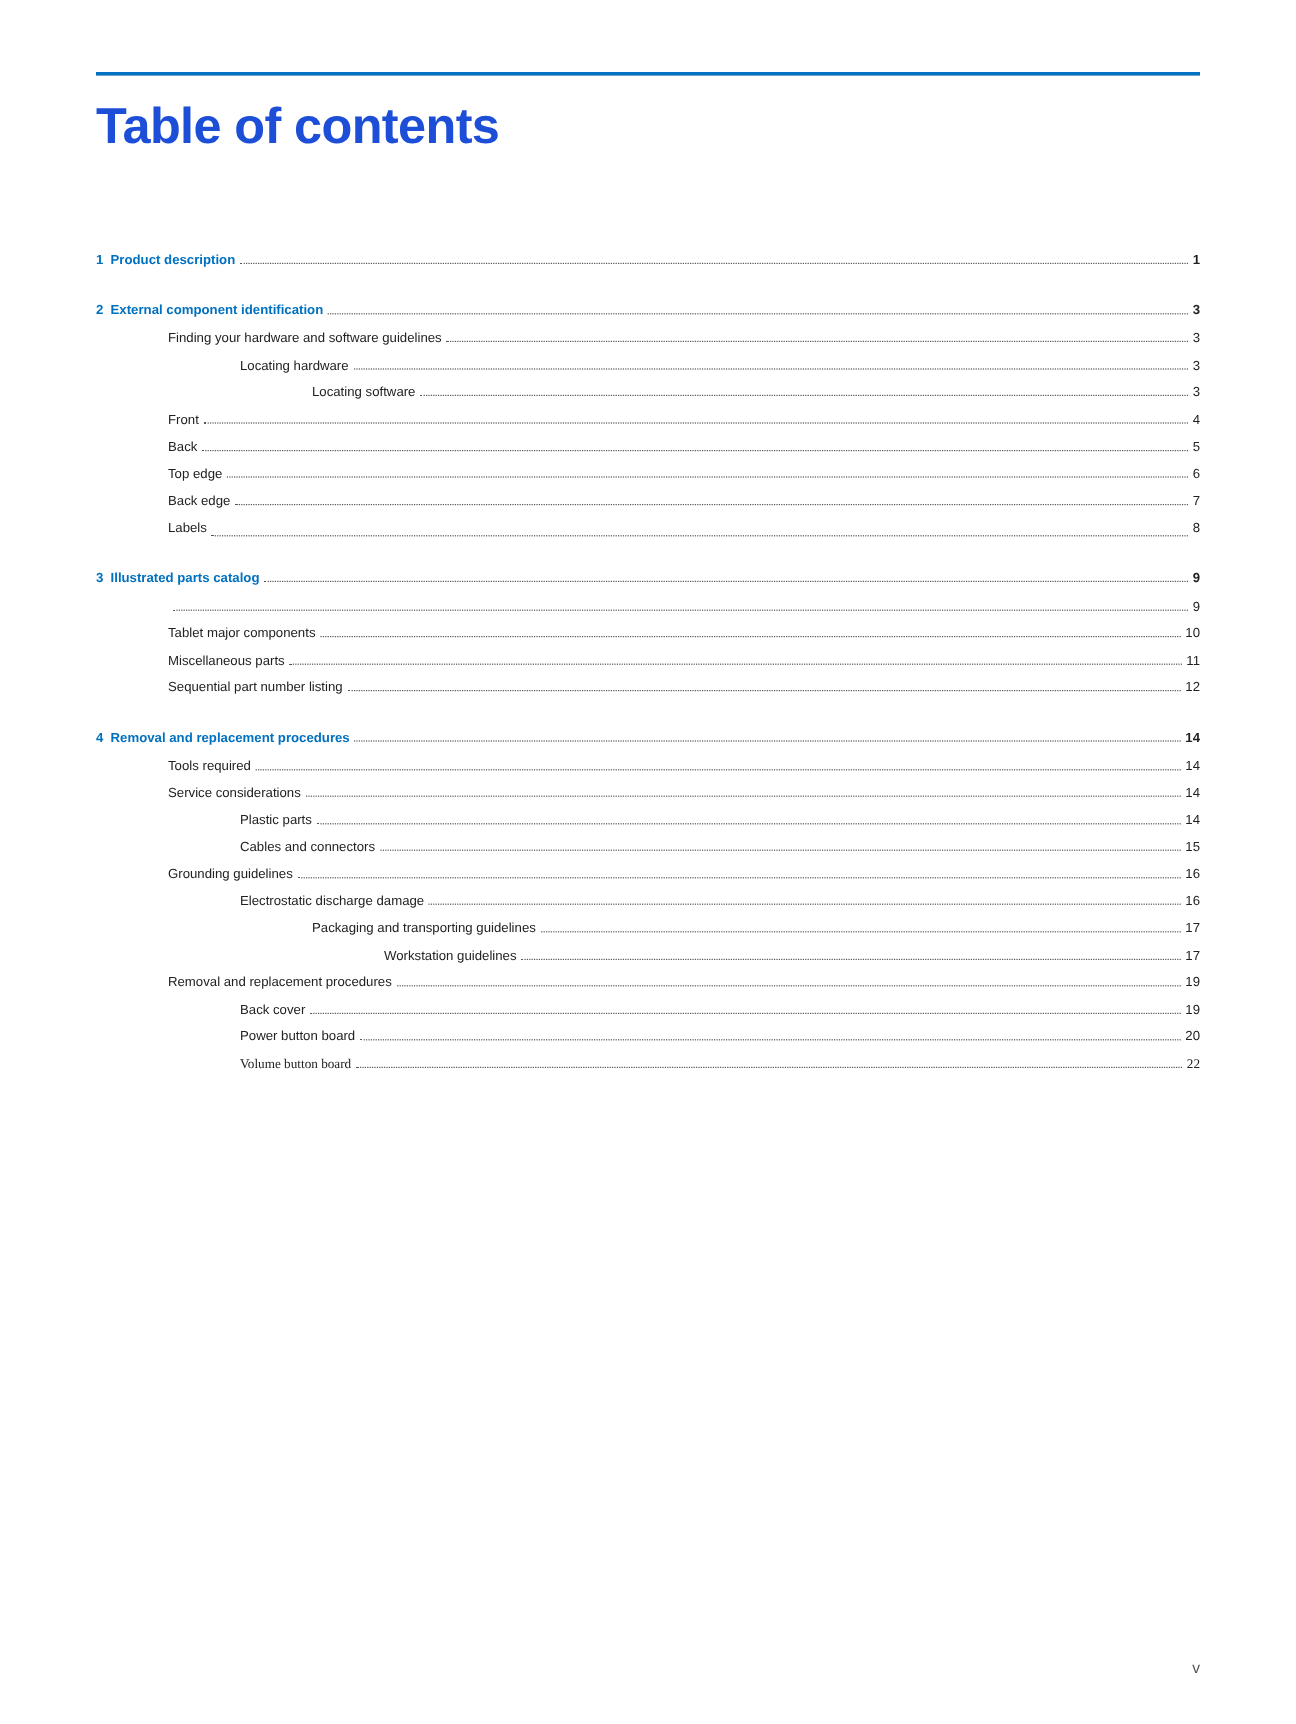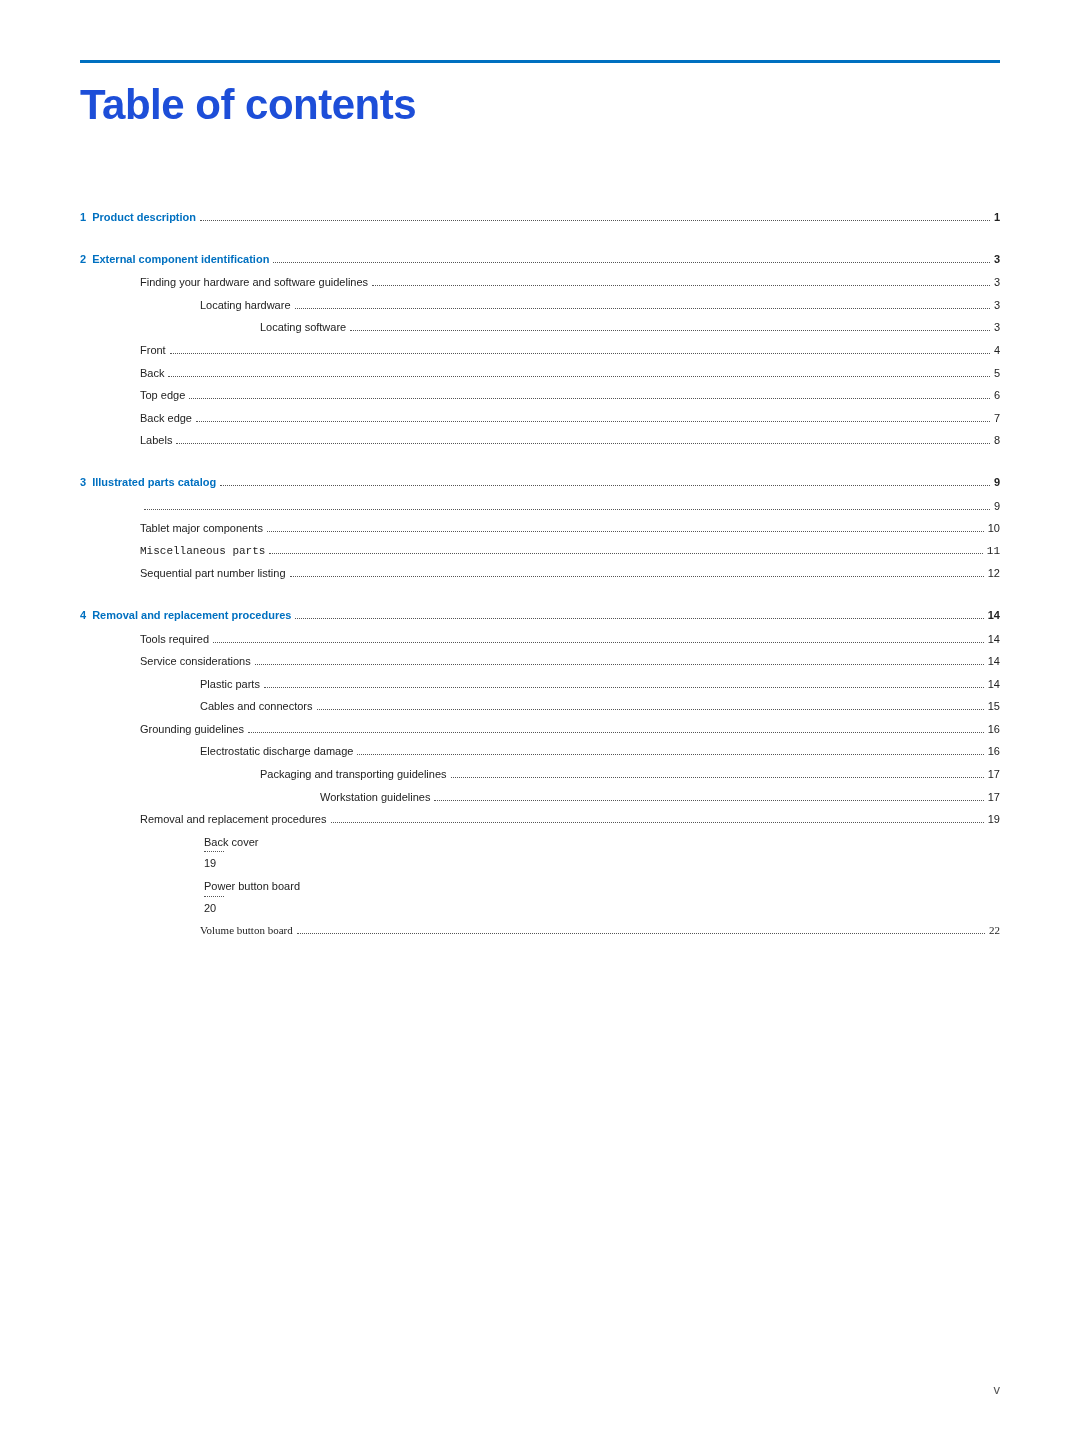--- a/index.html
+++ b/index.html
@@ -143,21 +143,21 @@
       </div>
     </div>
     <div style="margin-bottom: 2px;">
       <div class="toc-entry" style="padding-left: 60px;">
         <span class="entry-text">Back edge</span>
         <span class="dots"></span>
         <span class="page-num">7</span>
       </div>
     </div>
     <div style="margin-bottom: 2px;">
-      <div class="toc-entry" style="padding-left: 60px;">
+      <div class="toc-entry" style="padding-left: 60px; align-items: flex-end;">
         <span class="entry-text">Labels</span>
         <span class="dots"></span>
         <span class="page-num">8</span>
       </div>
     </div>
     <div style="margin-bottom: 6px; margin-top: 24px;">
       <div class="toc-entry toc-chapter-entry" style="padding-left: 0px;">
         <span class="entry-text"><span class="chapter-number">3</span><span>Illustrated parts catalog</span></span>
         <span class="dots"></span>
         <span class="page-num">9</span>
@@ -170,21 +170,21 @@
       </div>
     </div>
     <div style="margin-bottom: 2px;">
       <div class="toc-entry" style="padding-left: 60px;">
         <span class="entry-text">Tablet major components</span>
         <span class="dots"></span>
         <span class="page-num">10</span>
       </div>
     </div>
     <div style="margin-bottom: 2px;">
-      <div class="toc-entry" style="padding-left: 60px; font-family: Liberation Mono, monospace;">
+      <div class="toc-entry" style="padding-left: 60px;">
         <span class="entry-text">Miscellaneous parts</span>
         <span class="dots"></span>
         <span class="page-num">11</span>
       </div>
     </div>
     <div style="margin-bottom: 2px;">
       <div class="toc-entry" style="padding-left: 60px;">
         <span class="entry-text">Sequential part number listing</span>
         <span class="dots"></span>
         <span class="page-num">12</span>
@@ -254,28 +254,28 @@
       </div>
     </div>
     <div style="margin-bottom: 2px;">
       <div class="toc-entry" style="padding-left: 60px;">
         <span class="entry-text">Removal and replacement procedures</span>
         <span class="dots"></span>
         <span class="page-num">19</span>
       </div>
     </div>
     <div style="margin-bottom: 2px;">
-      <div class="toc-entry" style="padding-left: 120px; flex-direction: column;">
+      <div class="toc-entry" style="padding-left: 120px;">
         <span class="entry-text">Back cover</span>
         <span class="dots"></span>
         <span class="page-num">19</span>
       </div>
     </div>
     <div style="margin-bottom: 2px;">
-      <div class="toc-entry" style="padding-left: 120px; flex-direction: column;">
+      <div class="toc-entry" style="padding-left: 120px;">
         <span class="entry-text">Power button board</span>
         <span class="dots"></span>
         <span class="page-num">20</span>
       </div>
     </div>
     <div style="margin-bottom: 2px;">
       <div class="toc-entry" style="padding-left: 120px; font-family: Liberation Serif, serif;">
         <span class="entry-text">Volume button board</span>
         <span class="dots"></span>
         <span class="page-num">22</span>

